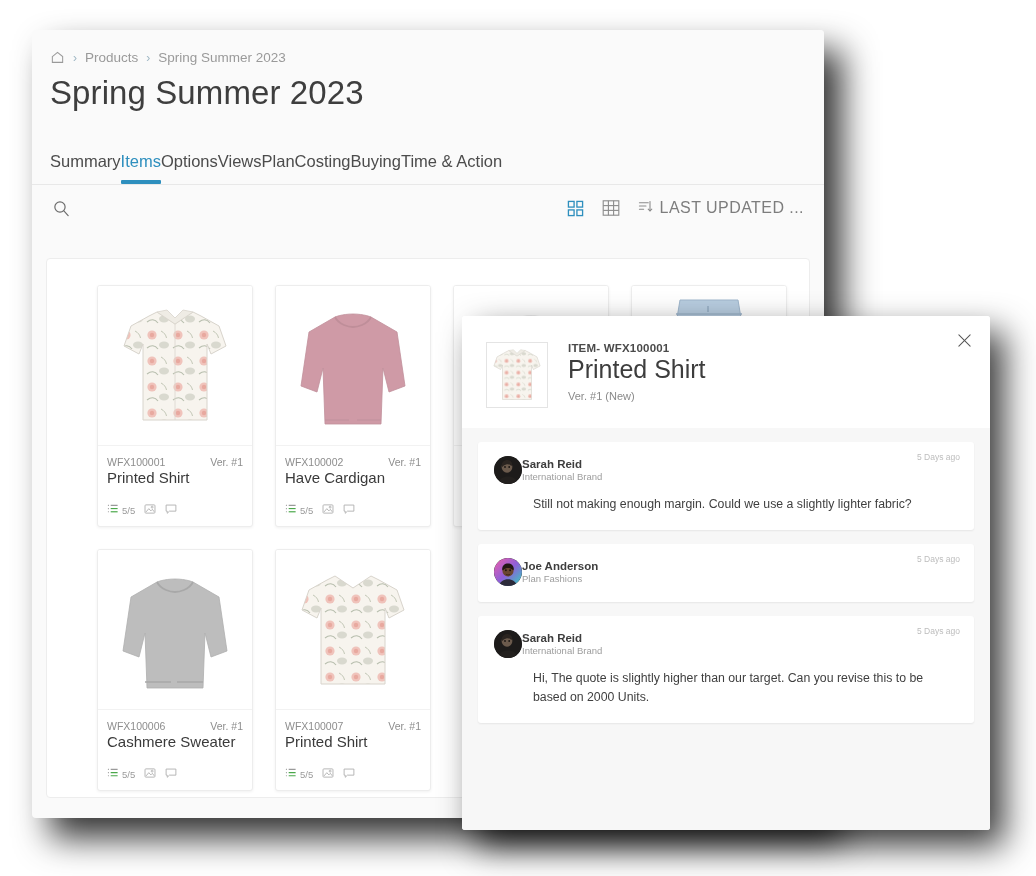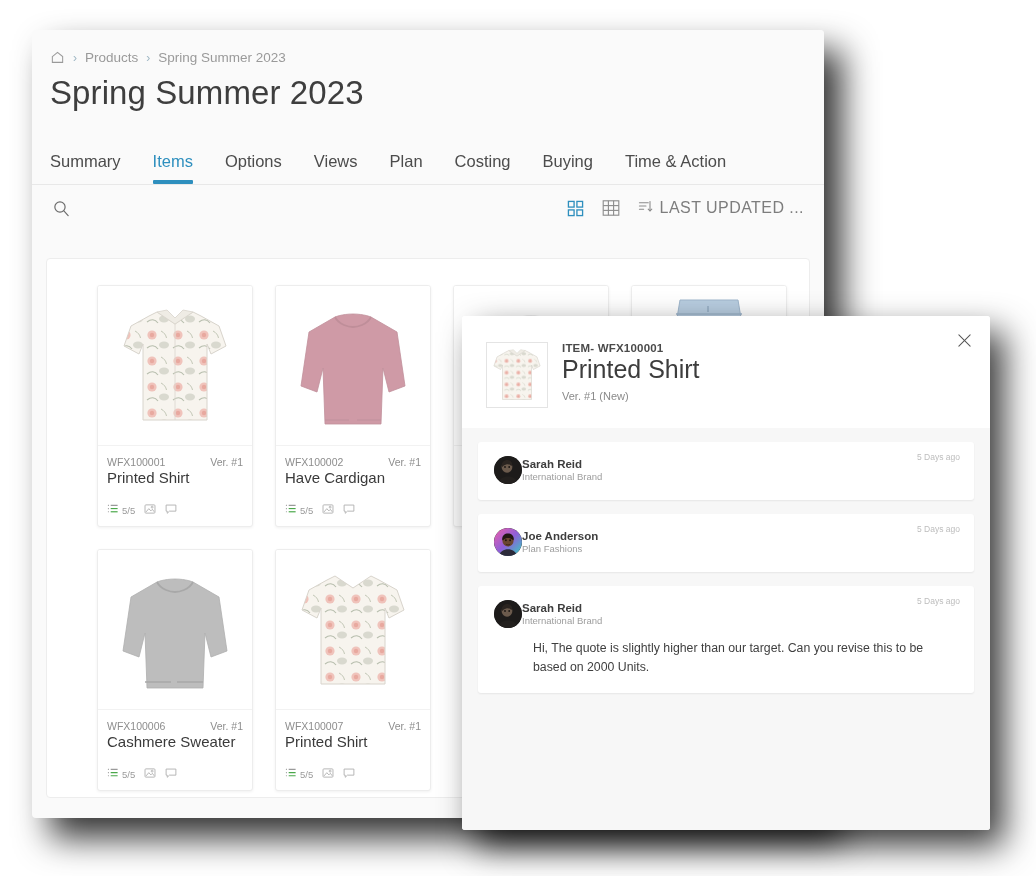--- a/index.html
+++ b/index.html
@@ -57,21 +57,20 @@
     color: #3e3e3e;
     letter-spacing: 0.1px;
     margin: 9px 0 0 0;
     line-height: 1.15;
   }
 
   
   .tabs {
     display: flex;
     align-items: flex-end;
-    gap: 32px;
     margin-top: 26px;
     height: 46px;
   }
   .tab {
     font-size: 16.5px;
     color: #4c4c4c;
     padding-bottom: 13px;
     position: relative;
     white-space: nowrap;
     cursor: pointer;
@@ -187,21 +186,21 @@
     background: #ffffff;
   }
   .close-btn {
     position: absolute;
     top: 12px;
     right: 14px;
     width: 24px; height: 24px;
     display: flex; align-items: center; justify-content: center;
     cursor: pointer;
   }
-  .detail-head-row { display: flex; gap: 14px; align-items: flex-start; }
+  .detail-head-row { display: flex; gap: 20px; align-items: flex-start; }
   .detail-thumb {
     width: 62px; height: 66px;
     border: 1px solid #e4e4e4;
     background: #fff;
     display: flex; align-items: center; justify-content: center;
     overflow: hidden;
     flex: none;
   }
   .detail-item-code {
     font-size: 11.5px;
@@ -652,20 +651,21 @@
               <ellipse cx="11" cy="11" rx="0.9" ry="1.1" fill="#1a1512"></ellipse>
               <ellipse cx="15.2" cy="11" rx="0.9" ry="1.1" fill="#1a1512"></ellipse>
               <path d="M4 28c1.4-5 5-7.4 10-7.4s8.6 2.4 10 7.4z" fill="#23201e"></path>
             </svg>
           </div>
           <div>
             <div class="author-name">Sarah Reid</div>
             <div class="author-org">International Brand</div>
           </div>
         </div>
+        <div class="comment-text">Still not making enough margin. Could we use a slightly lighter fabric?</div>
       </div>
 
       <div class="comment-card">
         <div class="comment-time">5 Days ago</div>
         <div class="comment-head">
           <div class="avatar">
             <svg width="28" height="28" viewBox="0 0 28 28">
               <defs>
                 <linearGradient id="joeBg" x1="0" y1="0" x2="1" y2="1">
                   <stop offset="0%" stop-color="#f05fa8"></stop>

